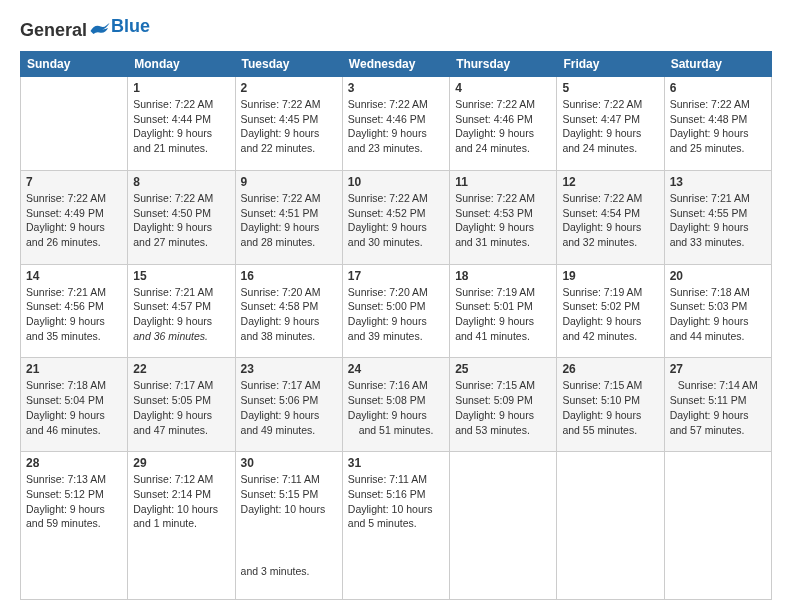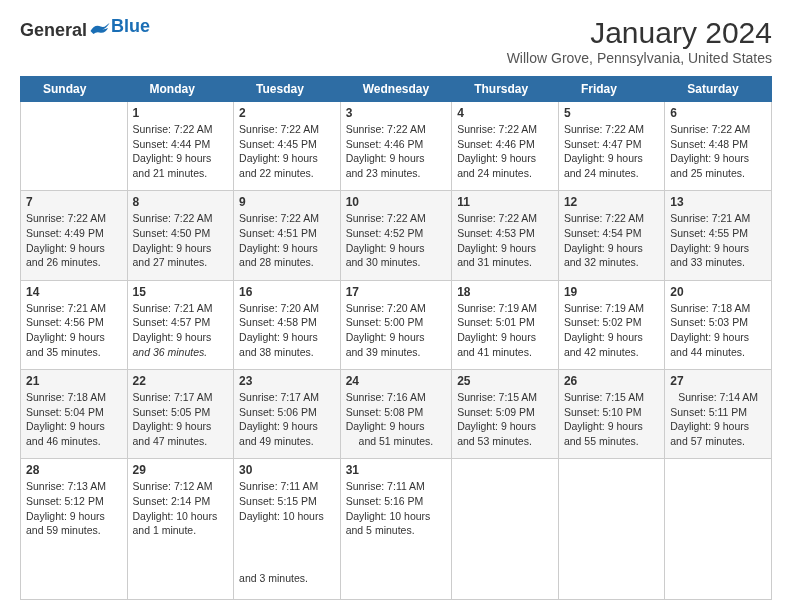--- a/index.html
+++ b/index.html
@@ -55,21 +55,21 @@
     }
     .calendar-table {
       width: 100%;
       border-collapse: collapse;
       flex: 1;
       font-size: 11px;
     }
     .calendar-table th {
       background-color: #2e6da4;
       color: #fff;
-      padding: 5px 22px;
+      padding: 5px 6px;
       text-align: left;
       font-size: 12px;
       font-weight: bold;
       border: 1px solid #2e6da4;
     }
     .calendar-table td {
       border: 1px solid #ccc;
       vertical-align: top;
       padding: 4px 5px;
       width: 107px;
@@ -102,24 +102,20 @@
 <div class="page">
   <div class="header">
     <div class="logo">
       <div class="logo-general">
         <span>General</span>
         <svg class="logo-bird" viewBox="0 0 30 24" xmlns="http://www.w3.org/2000/svg">
           <path d="M2,12 Q8,2 16,6 Q20,8 24,4 Q26,2 28,1 Q24,8 18,10 Q22,10 26,8 Q22,16 14,14 Q10,13 6,16 Z" fill="#1a6eb5"></path>
         </svg>
       </div>
       <div style="color:#1a6eb5; font-size:18px; font-weight:bold; margin-top:-4px;">Blue</div>
-    </div>
-    <div class="title-block">
-      <div class="main-title">January 2024</div>
-      <div class="subtitle">Willow Grove, Pennsylvania, United States</div>
     </div>
   </div>
 
   <table class="calendar-table">
     <thead>
       <tr>
         <th>Sunday</th>
         <th>Monday</th>
         <th>Tuesday</th>
         <th>Wednesday</th>

